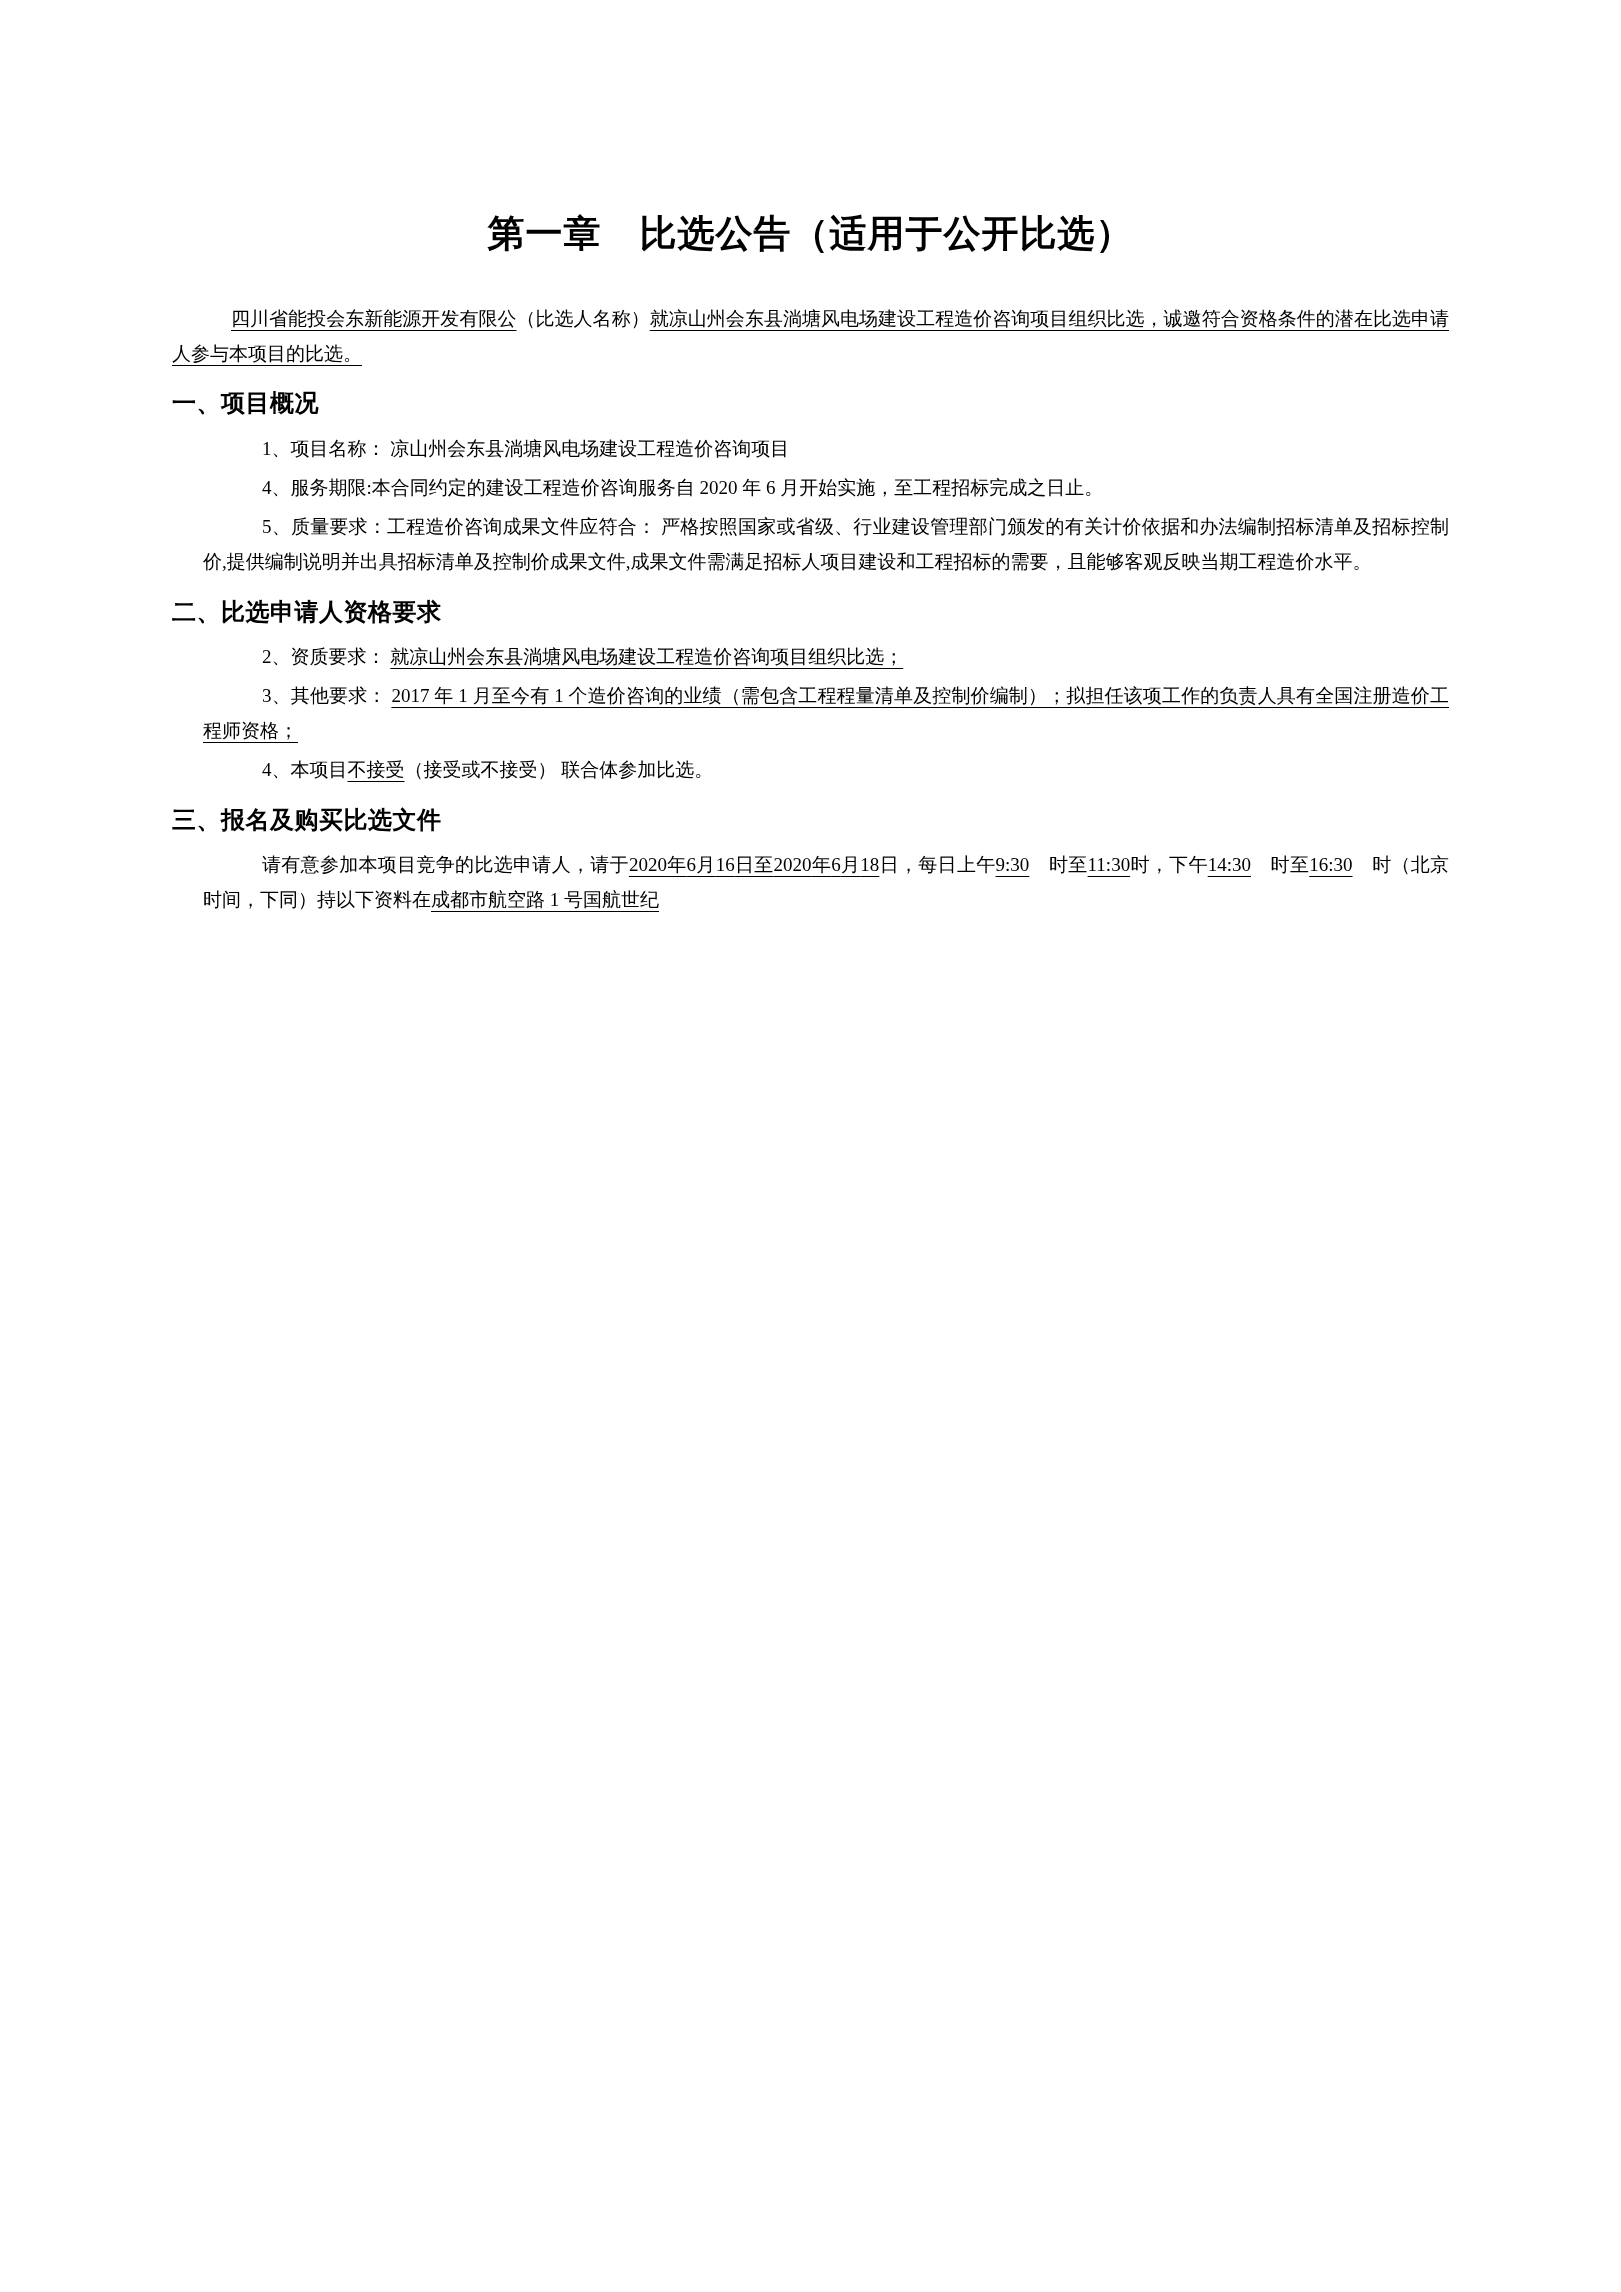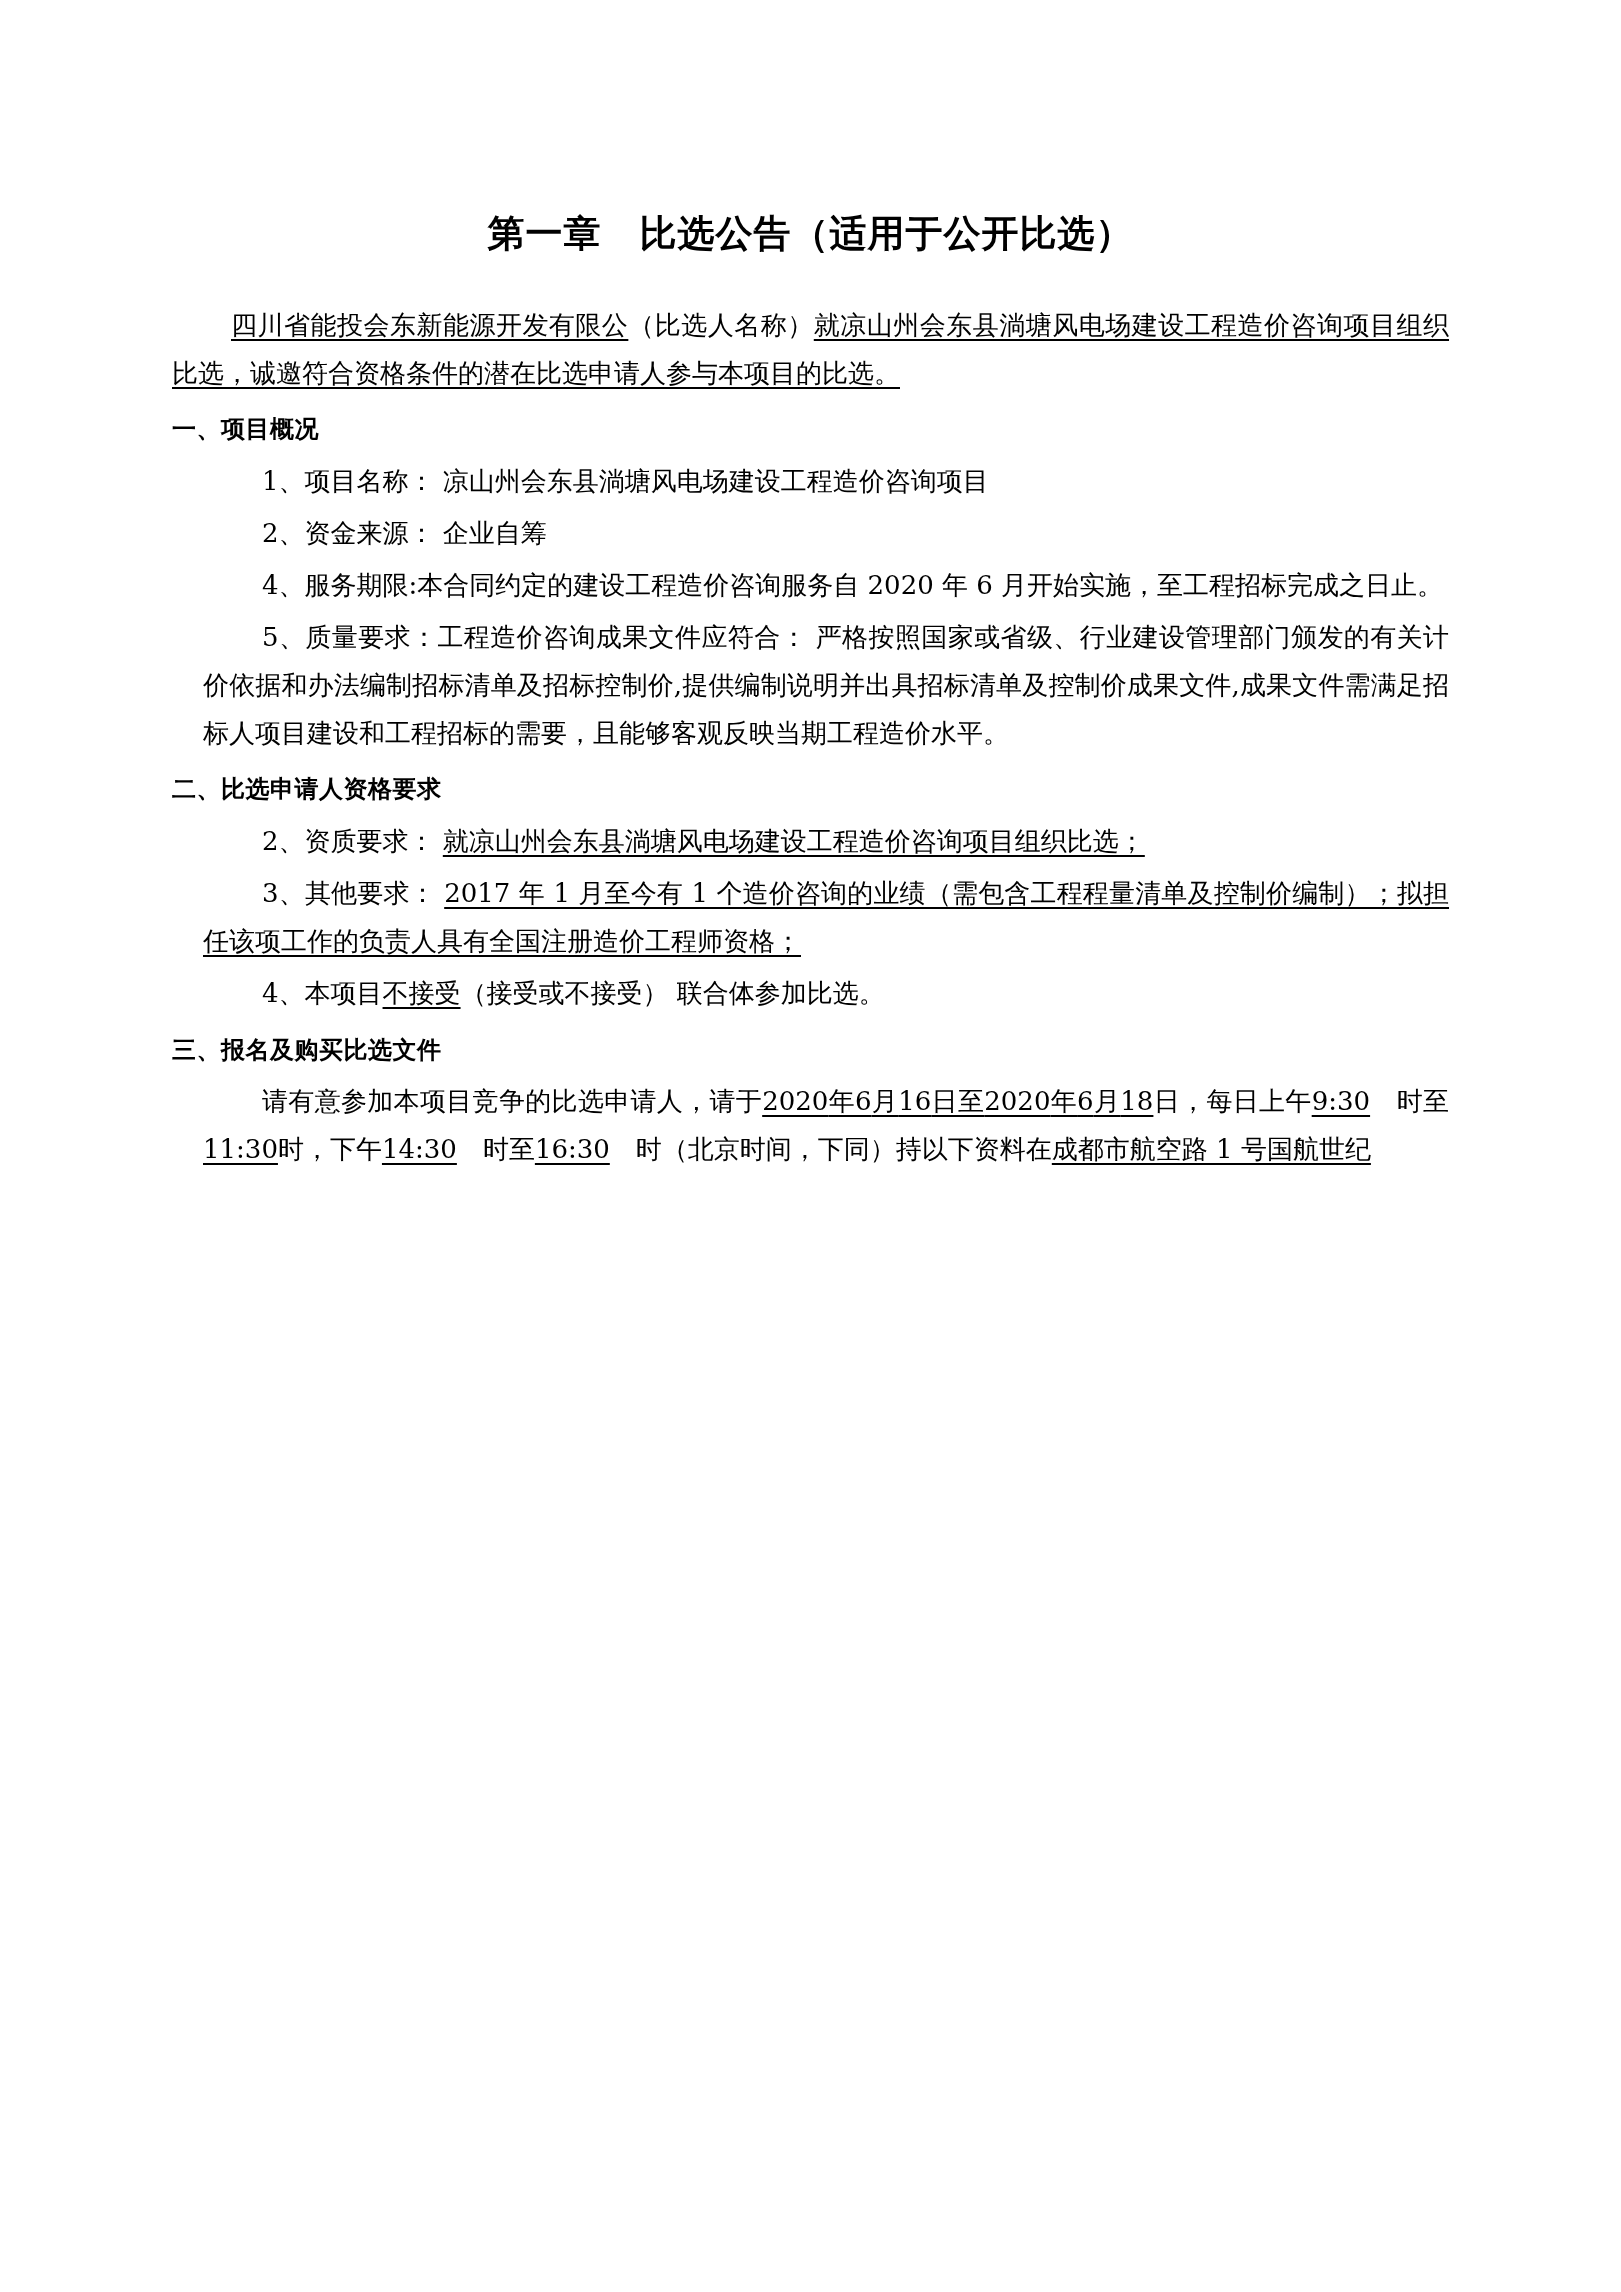--- a/index.html
+++ b/index.html
@@ -23,25 +23,26 @@
   }
   .doc-title {
     text-align: center;
     font-size: 37px;
     font-weight: bold;
     letter-spacing: 1px;
     margin: 59px 0 39px 0;
     line-height: 1.5;
   }
   p {
-    font-size: 26px;
+    font-size: 19px;
     line-height: 1.85;
     margin: 0 0 2px 0;
     text-align: justify;
     text-justify: inter-ideograph;
+    font-family: Liberation Serif, serif;
   }
   .indent {
     text-indent: 59px;
   }
   .heading {
     font-size: 24px;
     font-weight: bold;
     margin: 13.7px 0 7.8px 0;
     line-height: 1.6;
     letter-spacing: 0.5px;
@@ -72,24 +73,20 @@
     <span class="u">四川省能投会东新能源开发有限公</span><span>（比选人名称）</span><span class="u">就凉山州会东县淌塘风电场建设工程造价咨询项目组织比选，诚邀符合资格条件的潜在比选申请人参与本项目的比选。</span>
   </p>
 
   <div class="heading">一、项目概况</div>
 
   <p class="indent sec-body">
     <span>1、项目名称：</span>
     <span>凉山州会东县淌塘风电场建设工程造价咨询项目</span>
   </p>
 
-  <p class="indent sec-body">
-    <span>2、资金来源：</span>
-    <span>企业自筹</span>
-  </p>
 
 
   <p class="indent sec-body">
     <span>4、服务期限:</span><span>本合同约定的建设工程造价咨询服务自 2020 年 6 月开始实施，至工程招标完成之日止。</span>
   </p>
 
   <p class="indent sec-body">
     <span>5、质量要求：</span><span>工程造价咨询成果文件应符合： 严格按照国家或省级、行业建设管理部门颁发的有关计价依据和办法编制招标清单及招标控制价,提供编制说明并出具招标清单及控制价成果文件,成果文件需满足招标人项目建设和工程招标的需要，且能够客观反映当期工程造价水平。</span>
   </p>
 

